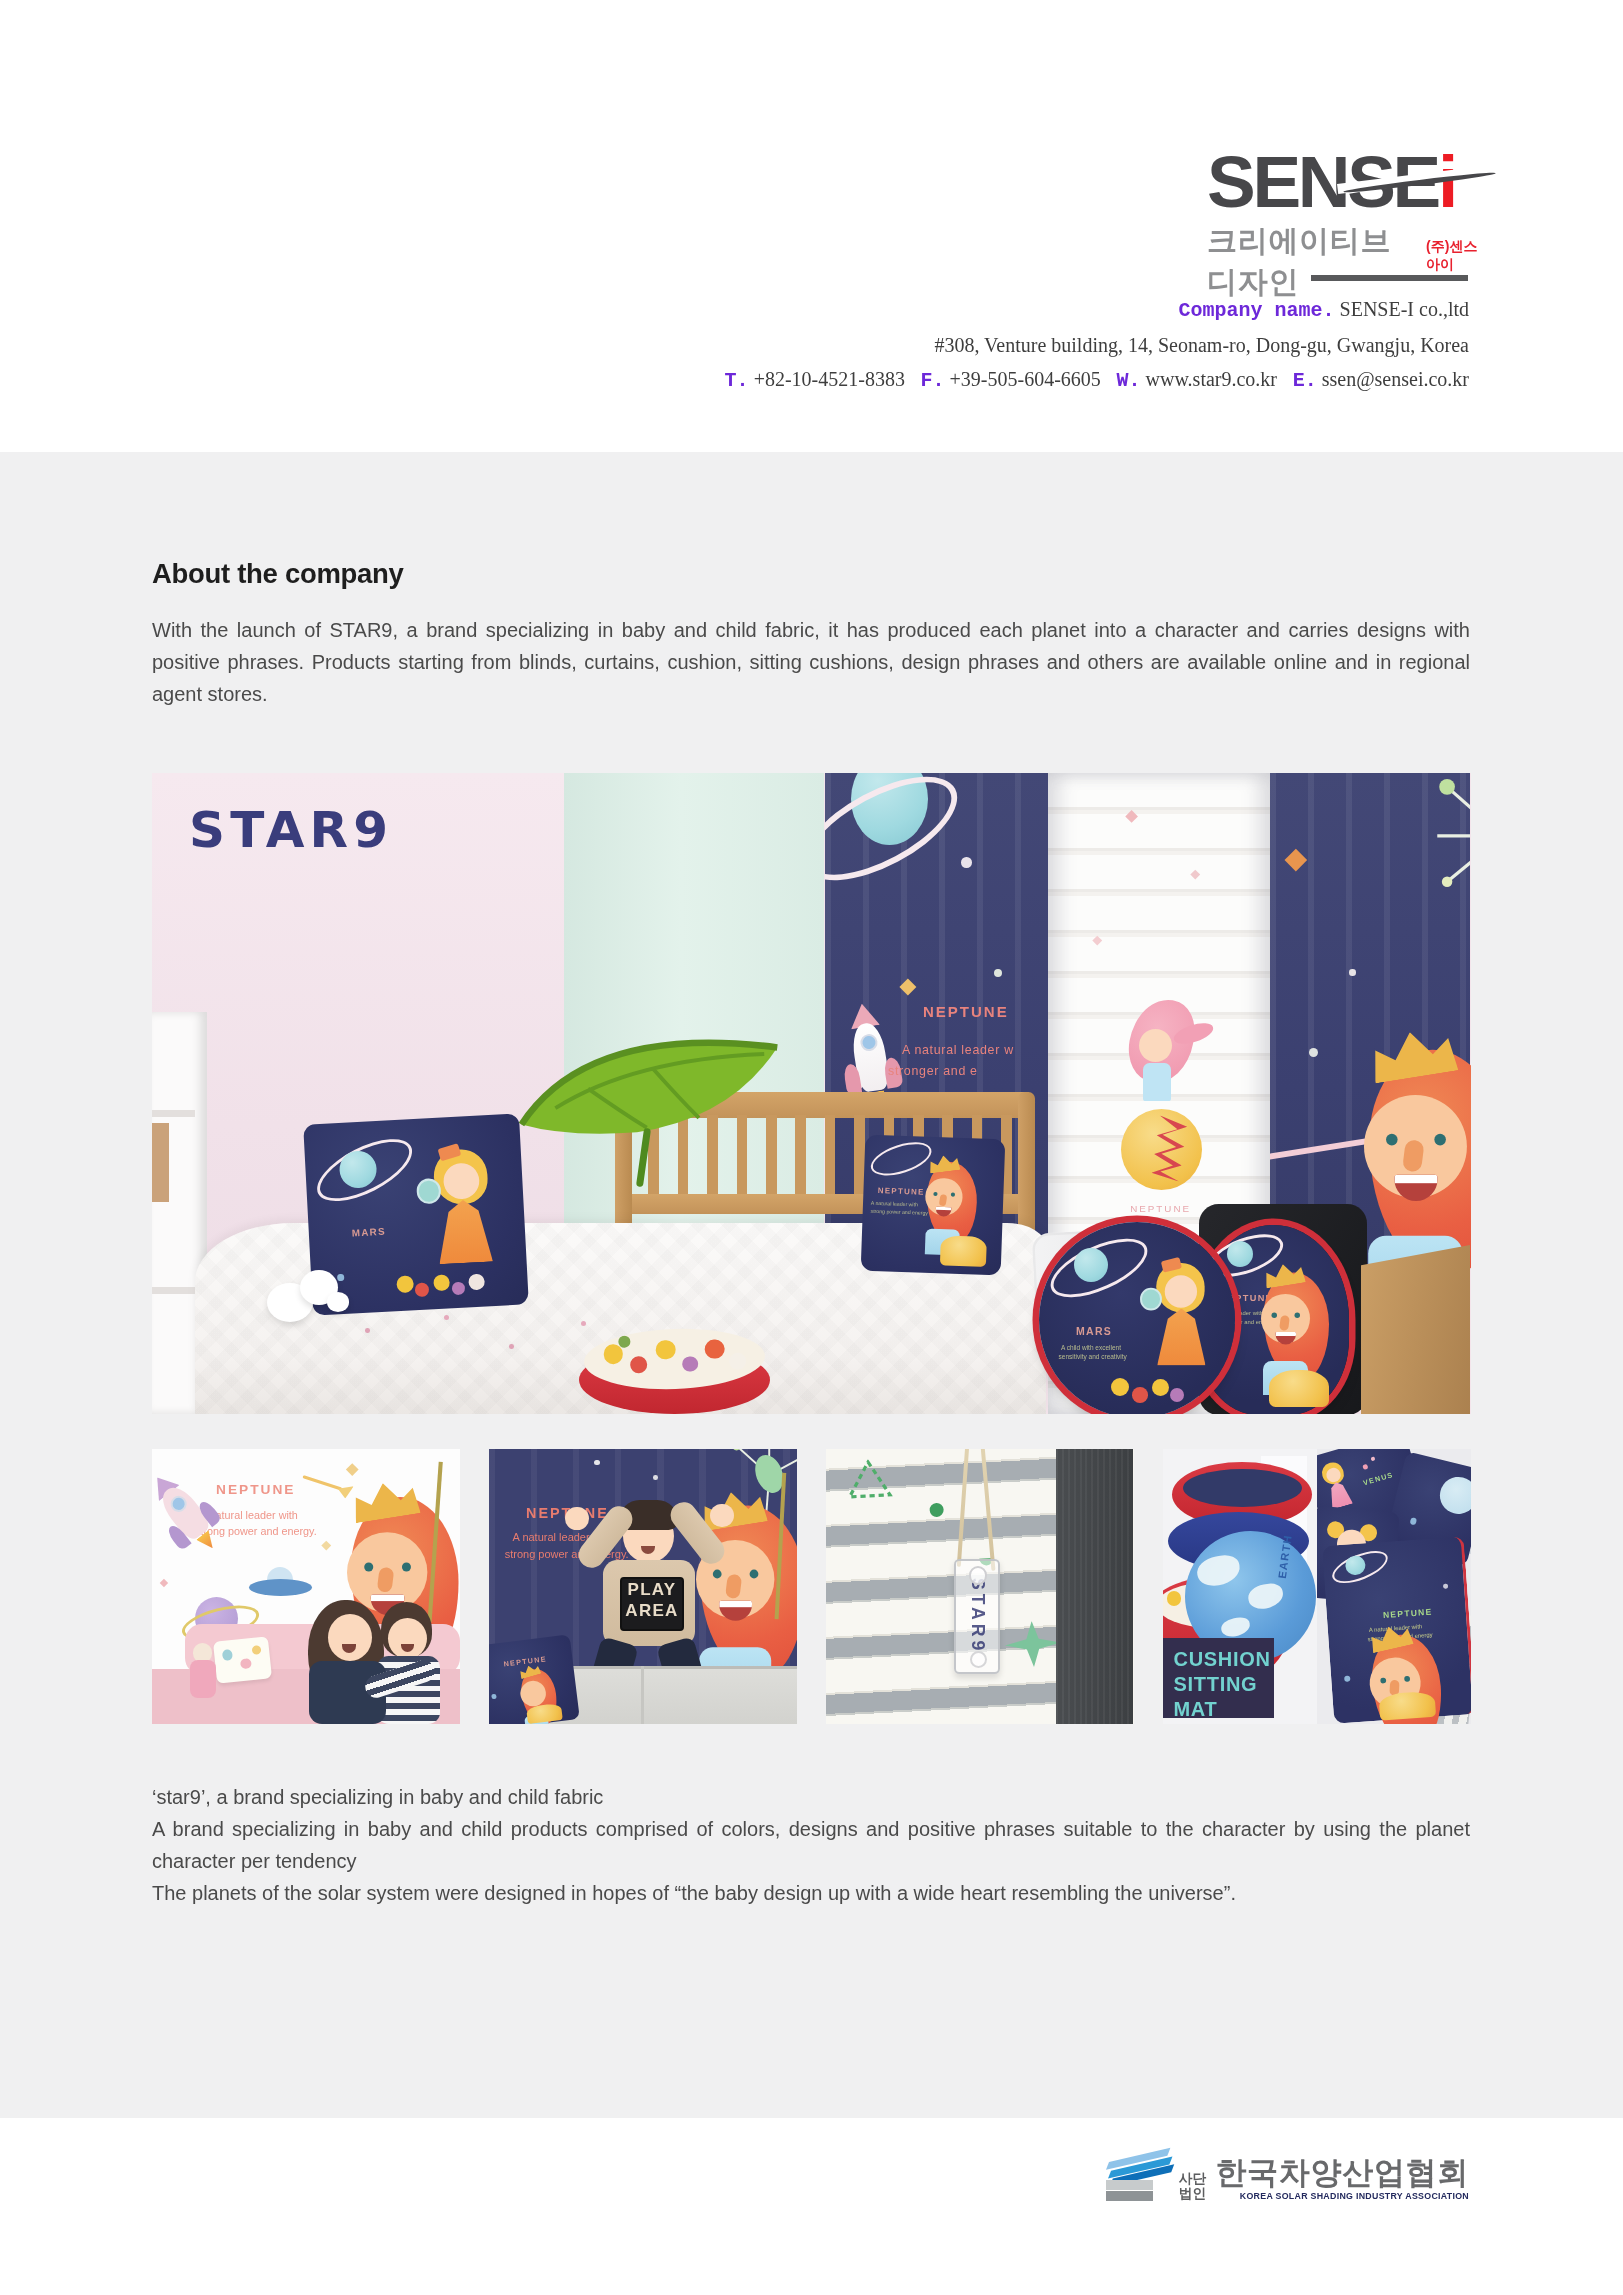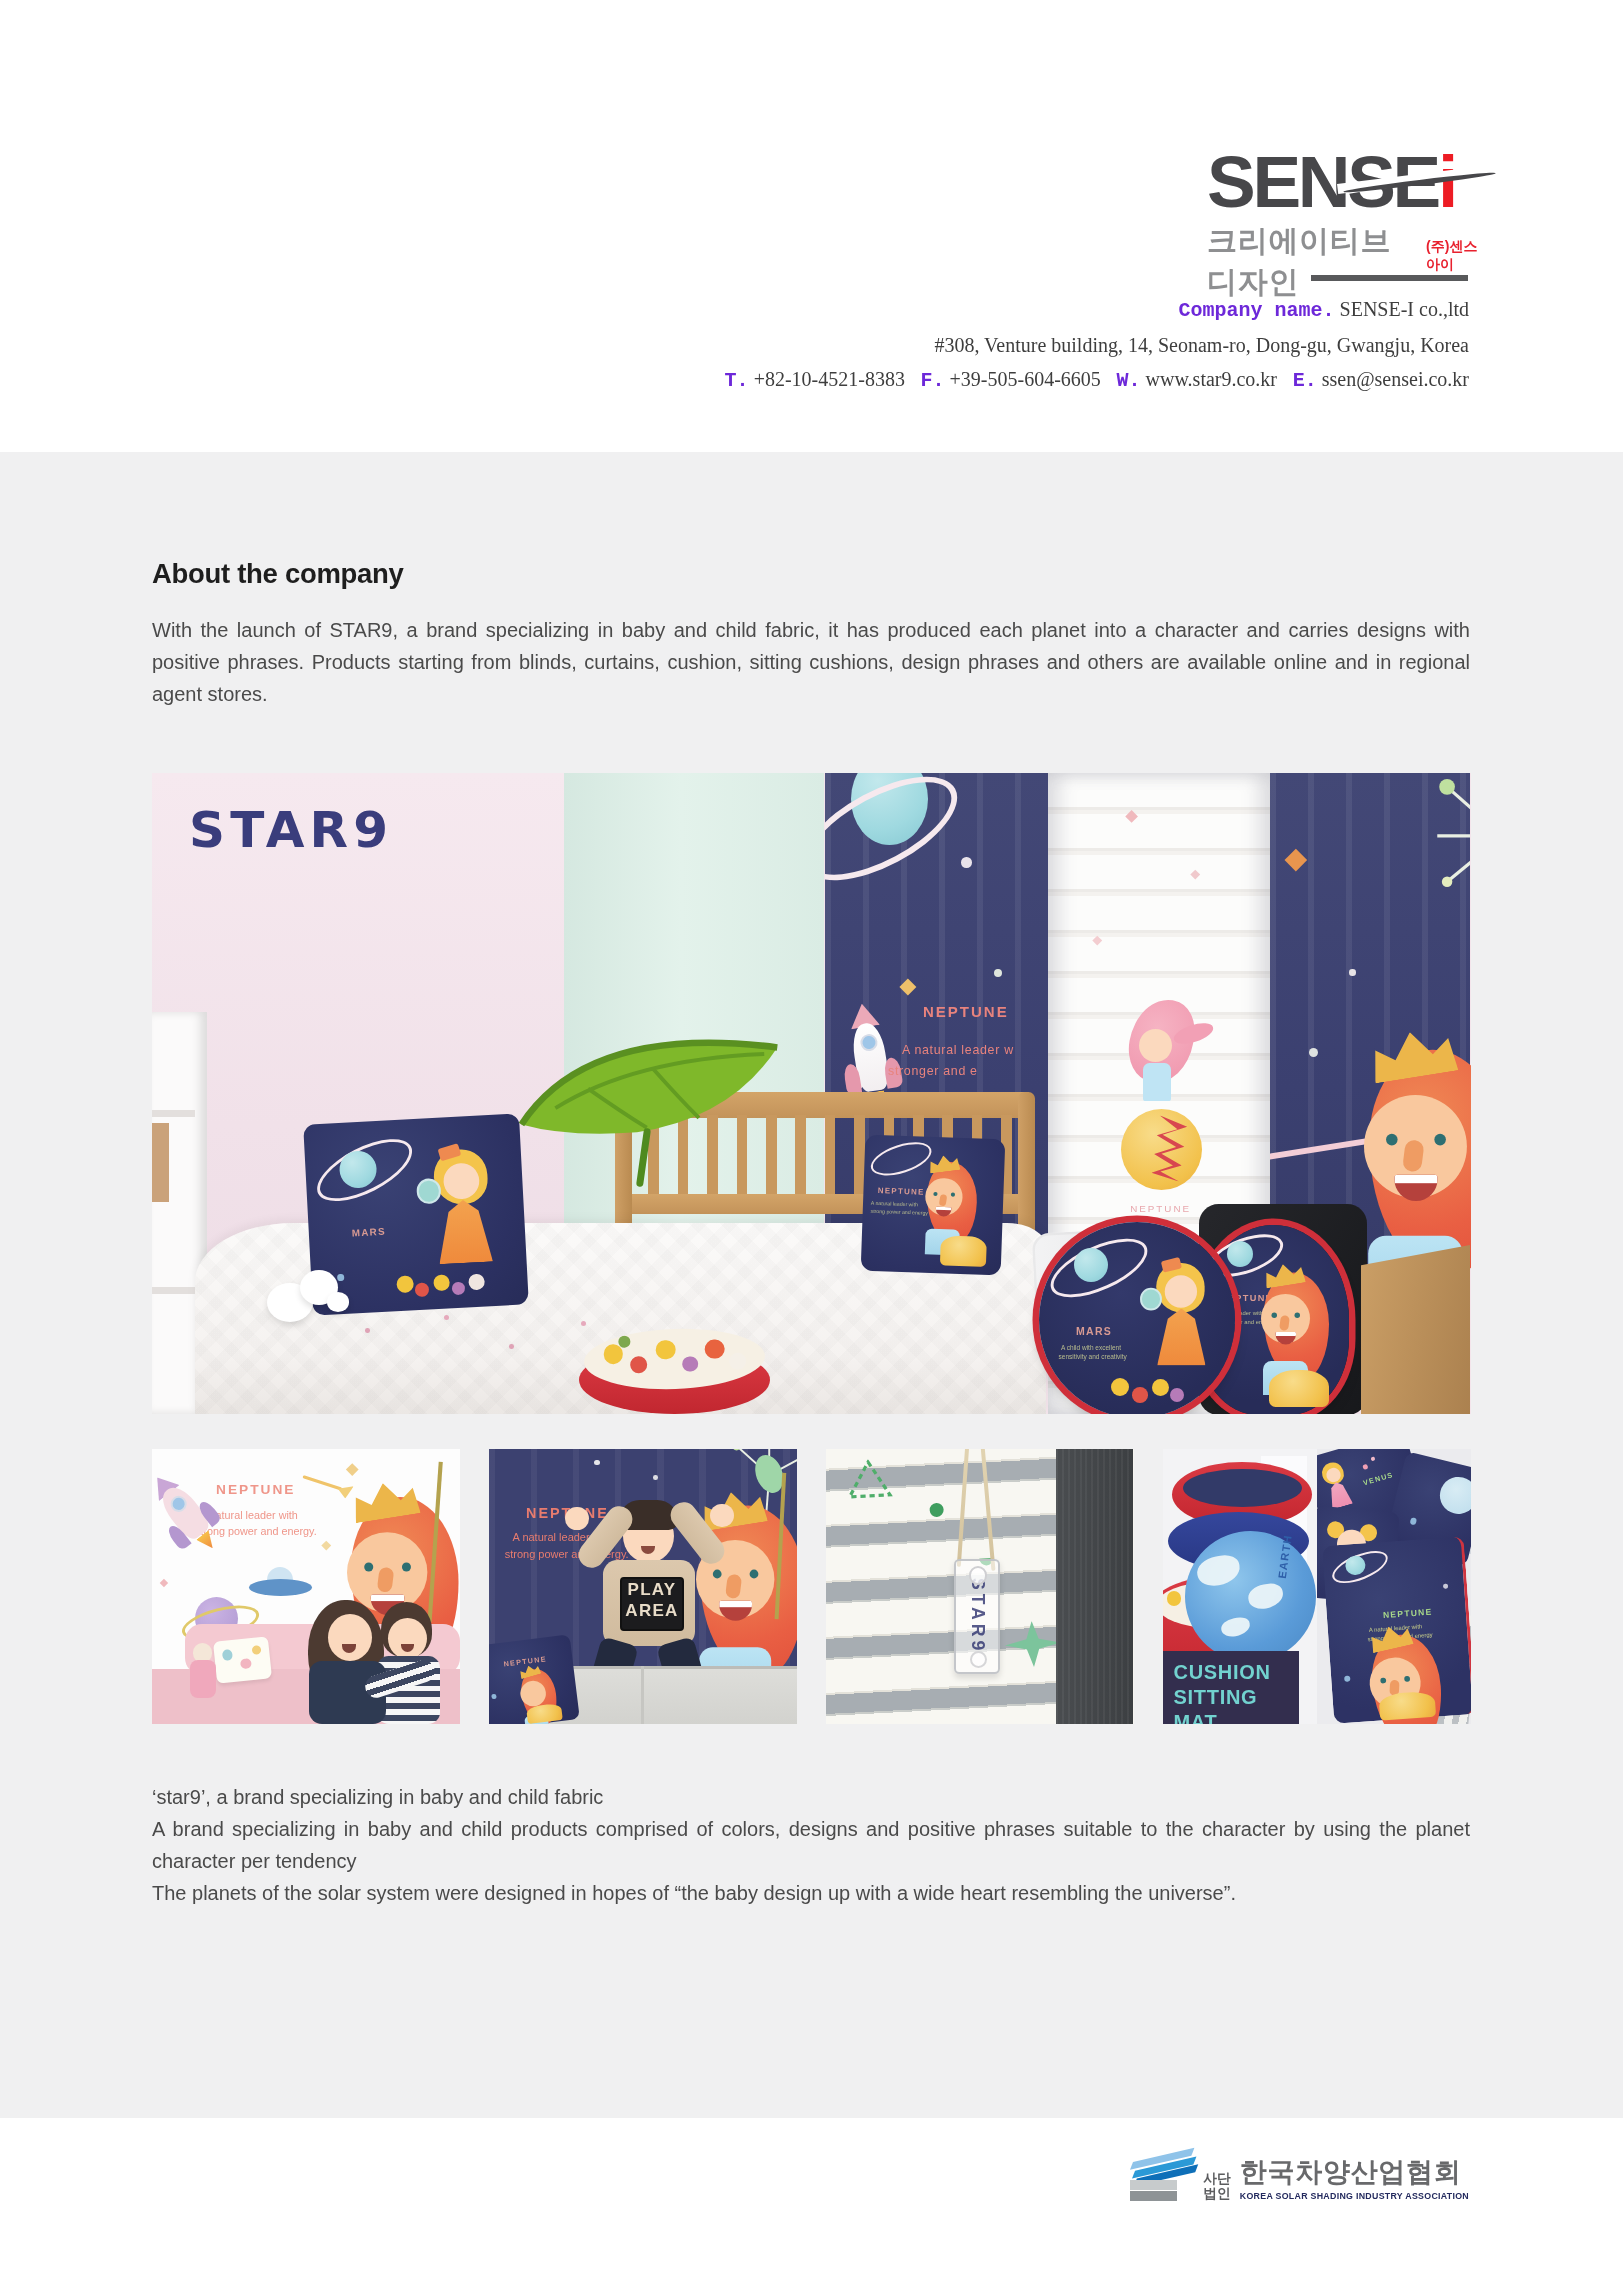--- a/index.html
+++ b/index.html
@@ -182,21 +182,21 @@
   .footer{top:2155px;right:154px;display:flex;align-items:flex-end;gap:9.2px;}
   .kssia-icon{position:relative;width:65px;height:46px;}
   .kssia-stripes{position:absolute;left:3.9px;top:0;width:63px;height:26px;transform:rotate(-13deg);}
   .kstripe{position:absolute;left:0;width:63px;height:6.5px;transform:skewX(-34deg);}
   .ks1{top:0;background:#8fc3e9;}
   .ks2{top:8.5px;background:#2b99d6;}
   .ks3{top:17px;background:#0e6fb8;}
   .kgray1{position:absolute;left:1.3px;top:25px;width:47px;height:9.8px;background:#c7cbcc;}
   .kgray2{position:absolute;left:1.3px;top:36px;width:47px;height:9.8px;background:#8e9396;}
   .org-type{font-size:13.7px;line-height:15px;color:#5c5d5f;font-weight:600;margin-top:5.2px;}
-  .org-name{font-size:27px;font-weight:700;color:#68696b;letter-spacing:0.7px;line-height:33px;}
+  .org-name{font-size:31px;font-weight:700;color:#68696b;letter-spacing:0.7px;line-height:33px;}
   .org-en{font-size:8.8px;font-weight:700;color:#232a5e;letter-spacing:0.3px;text-align:right;margin-top:2px;}
 </style>
 </head>
 <body>
 
 <div class="abs band-gray"></div>
 
 <div>
   <div class="abs wordmark">
     <span class="wm-text"><span>SENS</span><span>E</span><span class="wm-red">i</span></span>
@@ -615,21 +615,21 @@
         <div class="abs flower-dot" style="left:69px;top:19.6px;width:11.8px;height:11.8px;background:#b67bb8;"></div>
         <div class="abs flower-dot" style="left:86px;top:9.2px;width:13px;height:13px;background:#7ea84e;"></div>
       </div>
     </div>
     <div class="abs disc-earth" style="left:22px;top:82px;width:131px;height:131px;transform:rotate(-10deg);">
       <div class="abs earth-blob" style="left:17px;top:19.6px;width:43px;height:29px;"></div>
       <div class="abs earth-blob" style="left:63px;top:56px;width:35px;height:23.6px;"></div>
       <div class="abs earth-blob" style="left:31px;top:84px;width:29px;height:18.3px;"></div>
       <div class="abs" style="left:84px;top:26px;font-size:11px;font-weight:600;color:#2e5fa8;letter-spacing:1.3px;transform:rotate(-72deg);">EARTH</div>
     </div>
-    <div class="abs label-box" style="left:0;top:202px;width:136px;height:80px;padding:9.2px 0 0 10.5px;box-sizing:border-box;">
+    <div class="abs label-box" style="left:0;top:189px;width:111px;height:80px;padding:9.2px 0 0 10.5px;box-sizing:border-box;">
       <div class="label-main">CUSHION</div>
       <div class="label-main">SITTING MAT</div>
 
     </div>
   </div>
 
   <div class="abs" style="left:154px;top:0;width:154px;height:275px;background:#ebebee;overflow:hidden;">
     <div class="abs plaid" style="left:97px;top:19.6px;width:59px;height:85px;"></div>
     <div class="abs fabric-stripes" style="left:92px;top:164px;width:65px;height:111px;transform:rotate(6deg);"></div>
     <div class="abs pillow-t4" style="left:-3.9px;top:-6.5px;width:105px;height:85px;transform:rotate(-16deg);">

